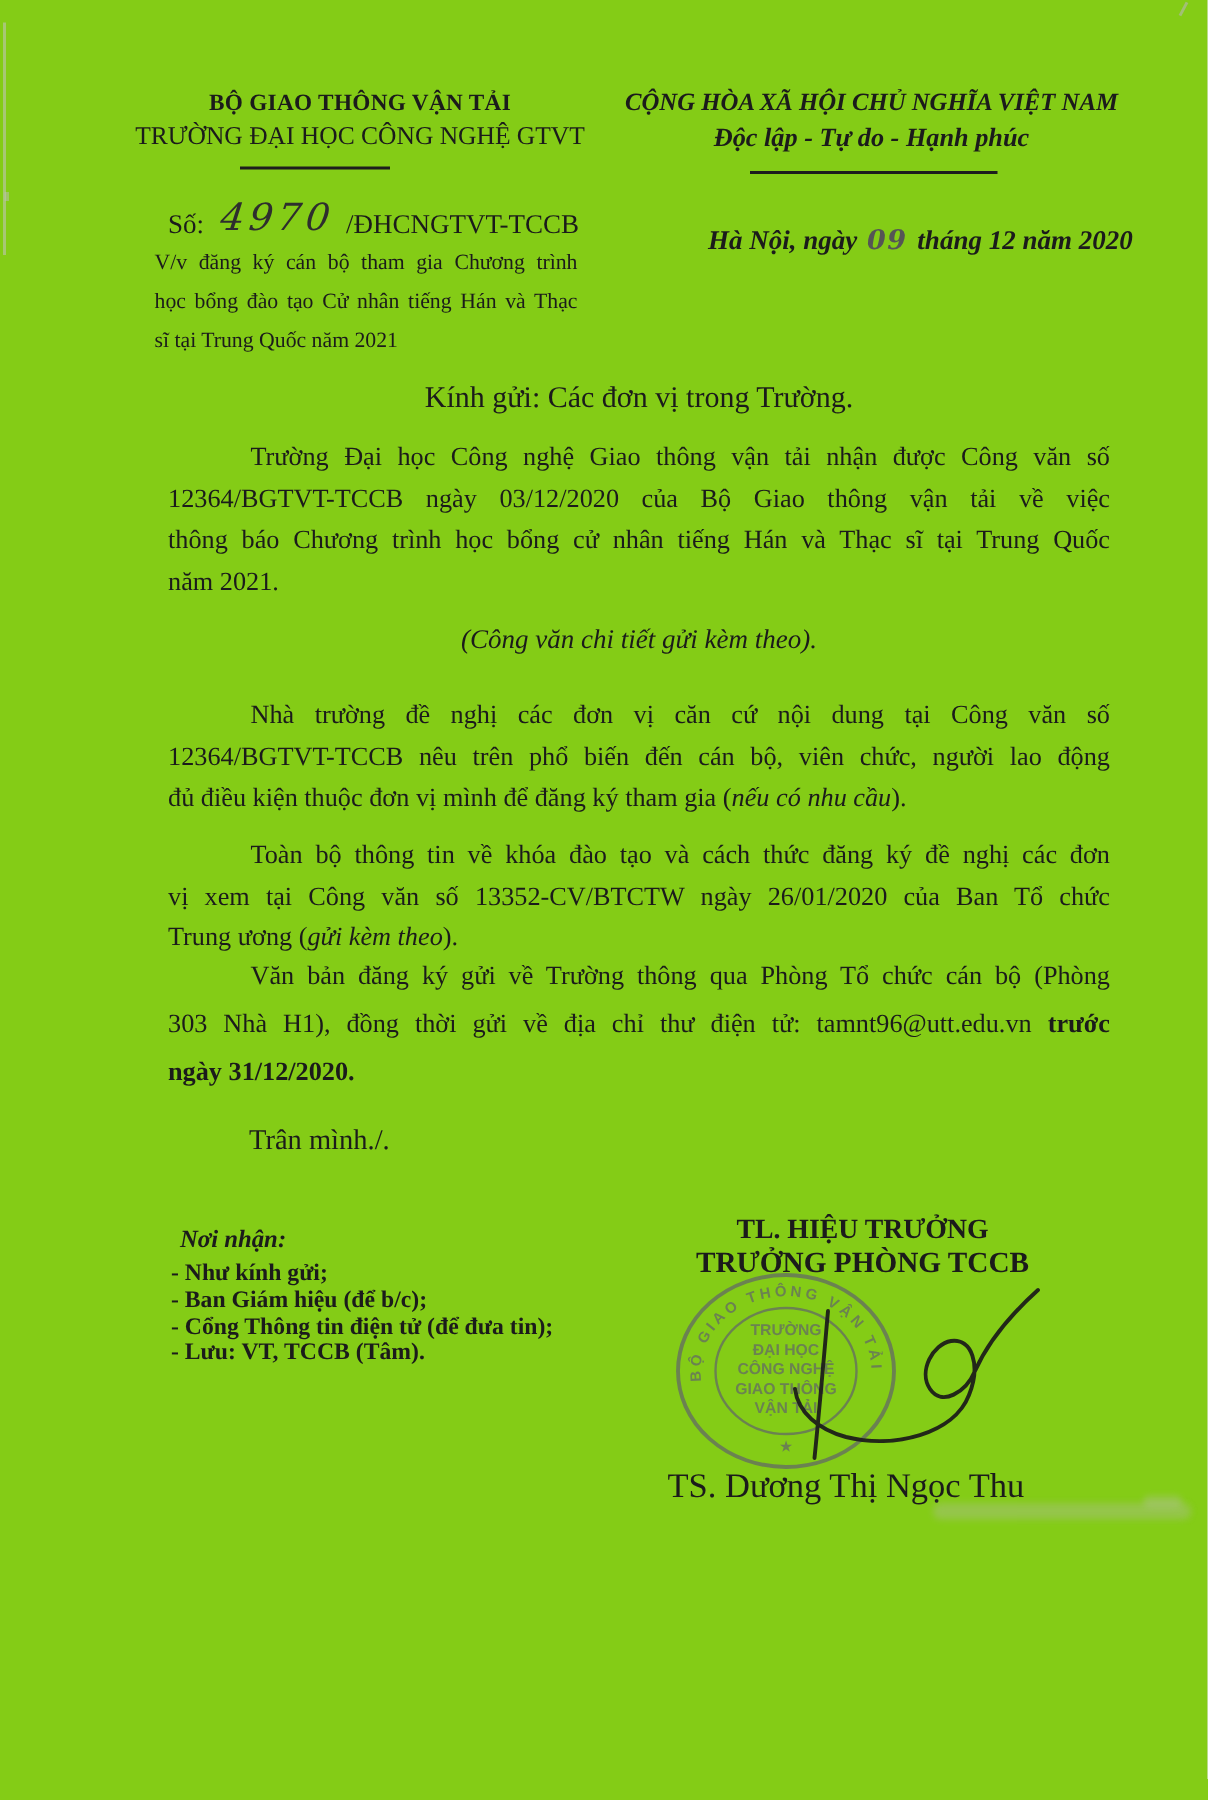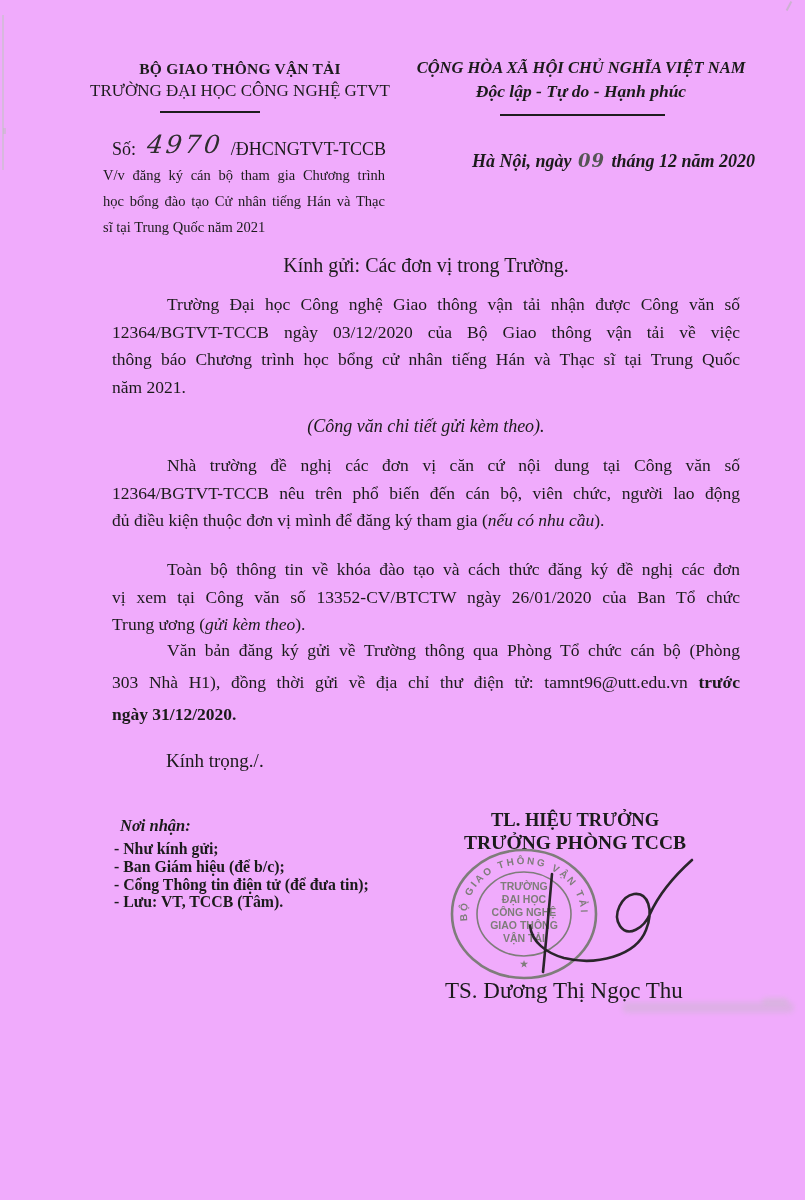--- a/index.html
+++ b/index.html
@@ -1,18 +1,18 @@
 <!DOCTYPE html>
 <html><head>
 <meta charset="utf-8">
 <style>
   html,body { margin:0; padding:0; background:#e8e8e8; }
   #page {
     position:relative; width:805px; height:1200px; margin:0 auto;
-    background:#f0abfc; overflow:hidden; color:#1b1b1b;
+    background:#84cc16; overflow:hidden; color:#1b1b1b;
     font-family:"Liberation Serif", serif;
   }
   .abs { position:absolute; }
   .b { font-weight:bold; }
   .i { font-style:italic; }
 
   
   #hdr-left  { left:78px; top:58px; width:324px; text-align:center; }
   #hdr-left .l1 { font-size:15.5px; font-weight:bold; letter-spacing:.2px; line-height:21px; }
   #hdr-left .l2 { font-size:17px;   font-weight:normal; line-height:23px; }
@@ -36,21 +36,21 @@
 
   
   #salutation { left:112px; top:254px; width:628px; text-align:center; font-size:20px; }
   .para { left:112px; width:628px; font-size:17.5px; }
   .para .line { line-height:27.5px; text-align:justify; text-align-last:justify; }
   .para .line.lline { text-align:left; text-align-last:left; }
   .para .line.indent { text-indent:55px; }
   .para .line.center { text-align:center; text-align-last:center; font-style:italic; }
   #para1 { top:291px; }
   #para-note { top:413px; font-size:18px; }
-  #para2 { top:452px; }
+  #para2 { top:463px; }
   #para3 { top:544px;margin-top:12px; }
   #para4 { top:634px; }
   #para4 .line { line-height:32px; }
   #closing { left:166px; top:750px; font-size:19px; }
 
   
   #recipients-title { left:120px; top:816px; font-size:16.5px; font-weight:bold; font-style:italic; }
   #recipients { left:114px; top:840px; font-size:15.8px; }
   #recipients .recipient-item { line-height:17.8px;font-weight:bold; }
 
@@ -129,21 +129,21 @@
       <div class="line indent"><span>Toàn bộ thông tin về khóa đào tạo và cách thức đăng ký đề nghị các đơn</span></div>
       <div class="line"><span>vị xem tại Công văn số 13352-CV/BTCTW ngày 26/01/2020 của Ban Tổ chức</span></div>
       <div class="line lline"><span>Trung ương (</span><span class="i">gửi kèm theo</span><span>).</span></div>
     </div>
   <div class="abs para" id="para4">
       <div class="line indent"><span>Văn bản đăng ký gửi về Trường thông qua Phòng Tổ chức cán bộ (Phòng</span></div>
       <div class="line"><span>303 Nhà H1), đồng thời gửi về địa chỉ thư điện tử: tamnt96@utt.edu.vn </span><span class="b">trước</span></div>
       <div class="line lline"><span class="b">ngày 31/12/2020.</span></div>
     </div>
 
-  <div class="abs" id="closing">Kính trọng./.</div>
+  <div class="abs" id="closing">Trân mình./.</div>
 
   <div class="abs" id="recipients-title">Nơi nhận:</div>
   <div class="abs" id="recipients">
       <div class="recipient-item">- Như kính gửi;</div>
       <div class="recipient-item">- Ban Giám hiệu (để b/c);</div>
       <div class="recipient-item">- Cổng Thông tin điện tử (để đưa tin);</div>
       <div class="recipient-item">- Lưu: VT, TCCB (Tâm).</div>
     </div>
 
   <div class="abs" id="sig-authority">TL. HIỆU TRƯỞNG</div>

